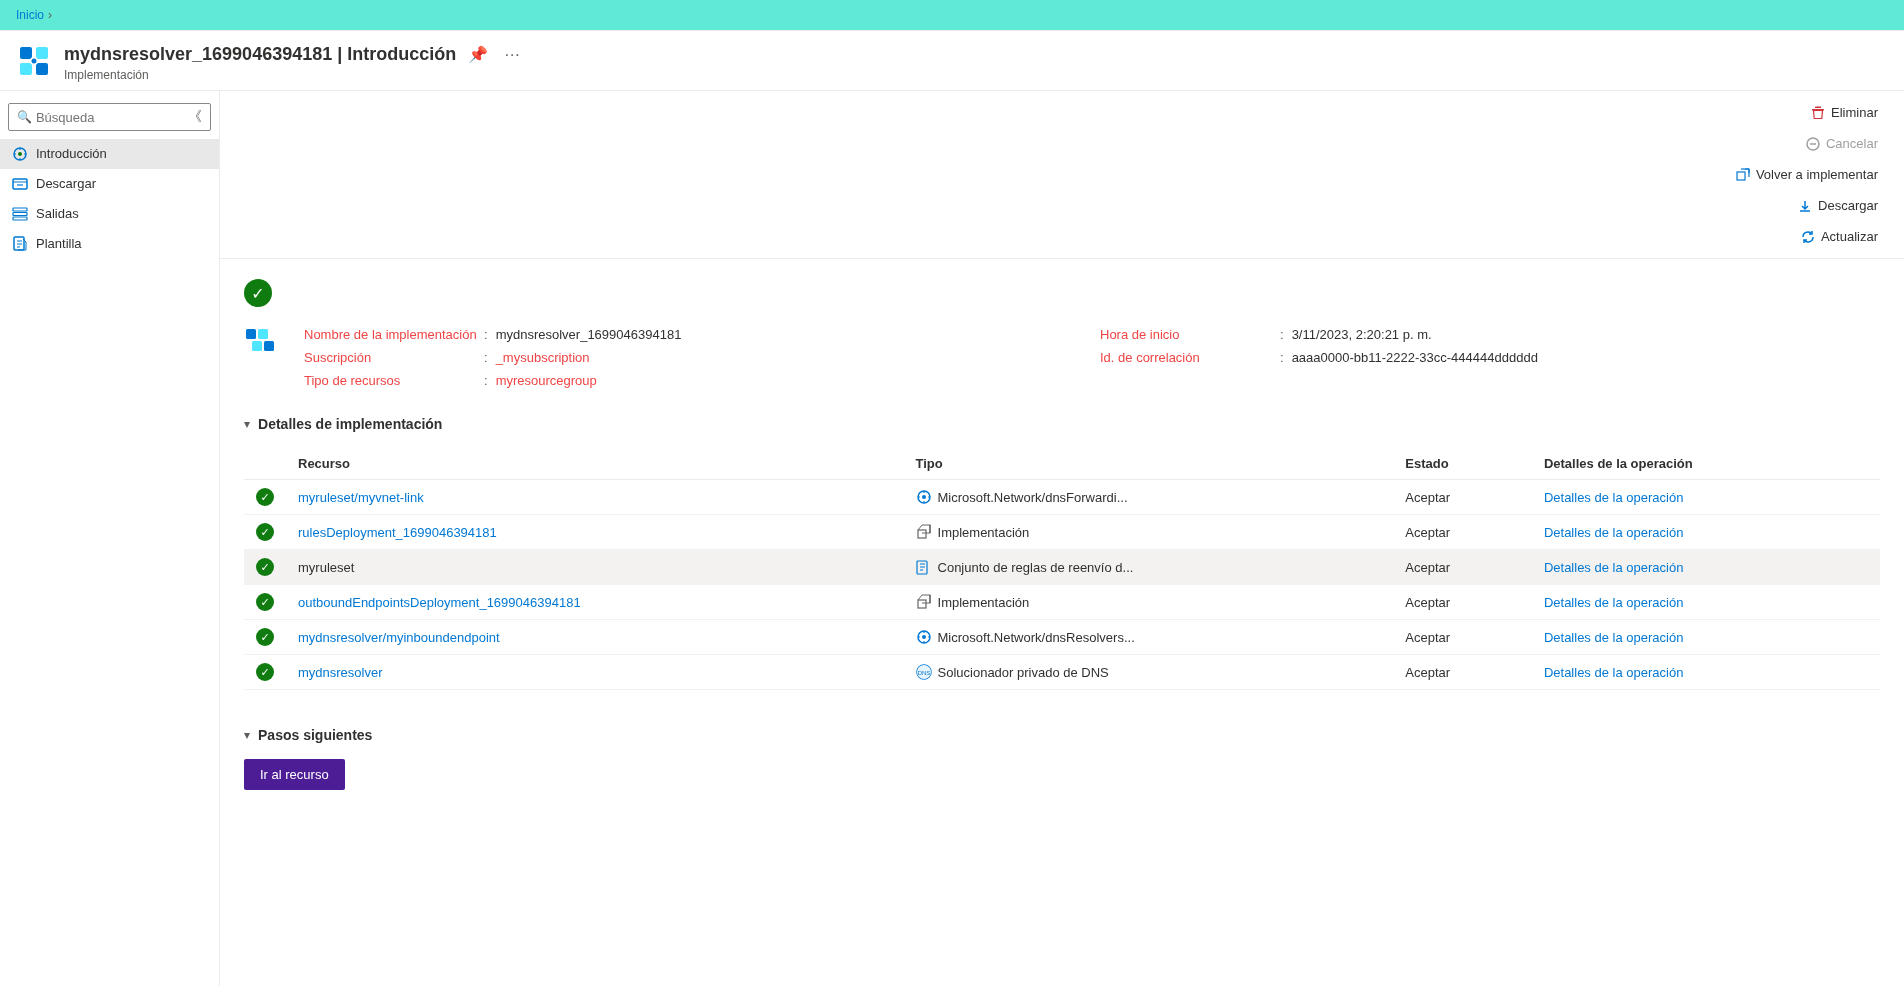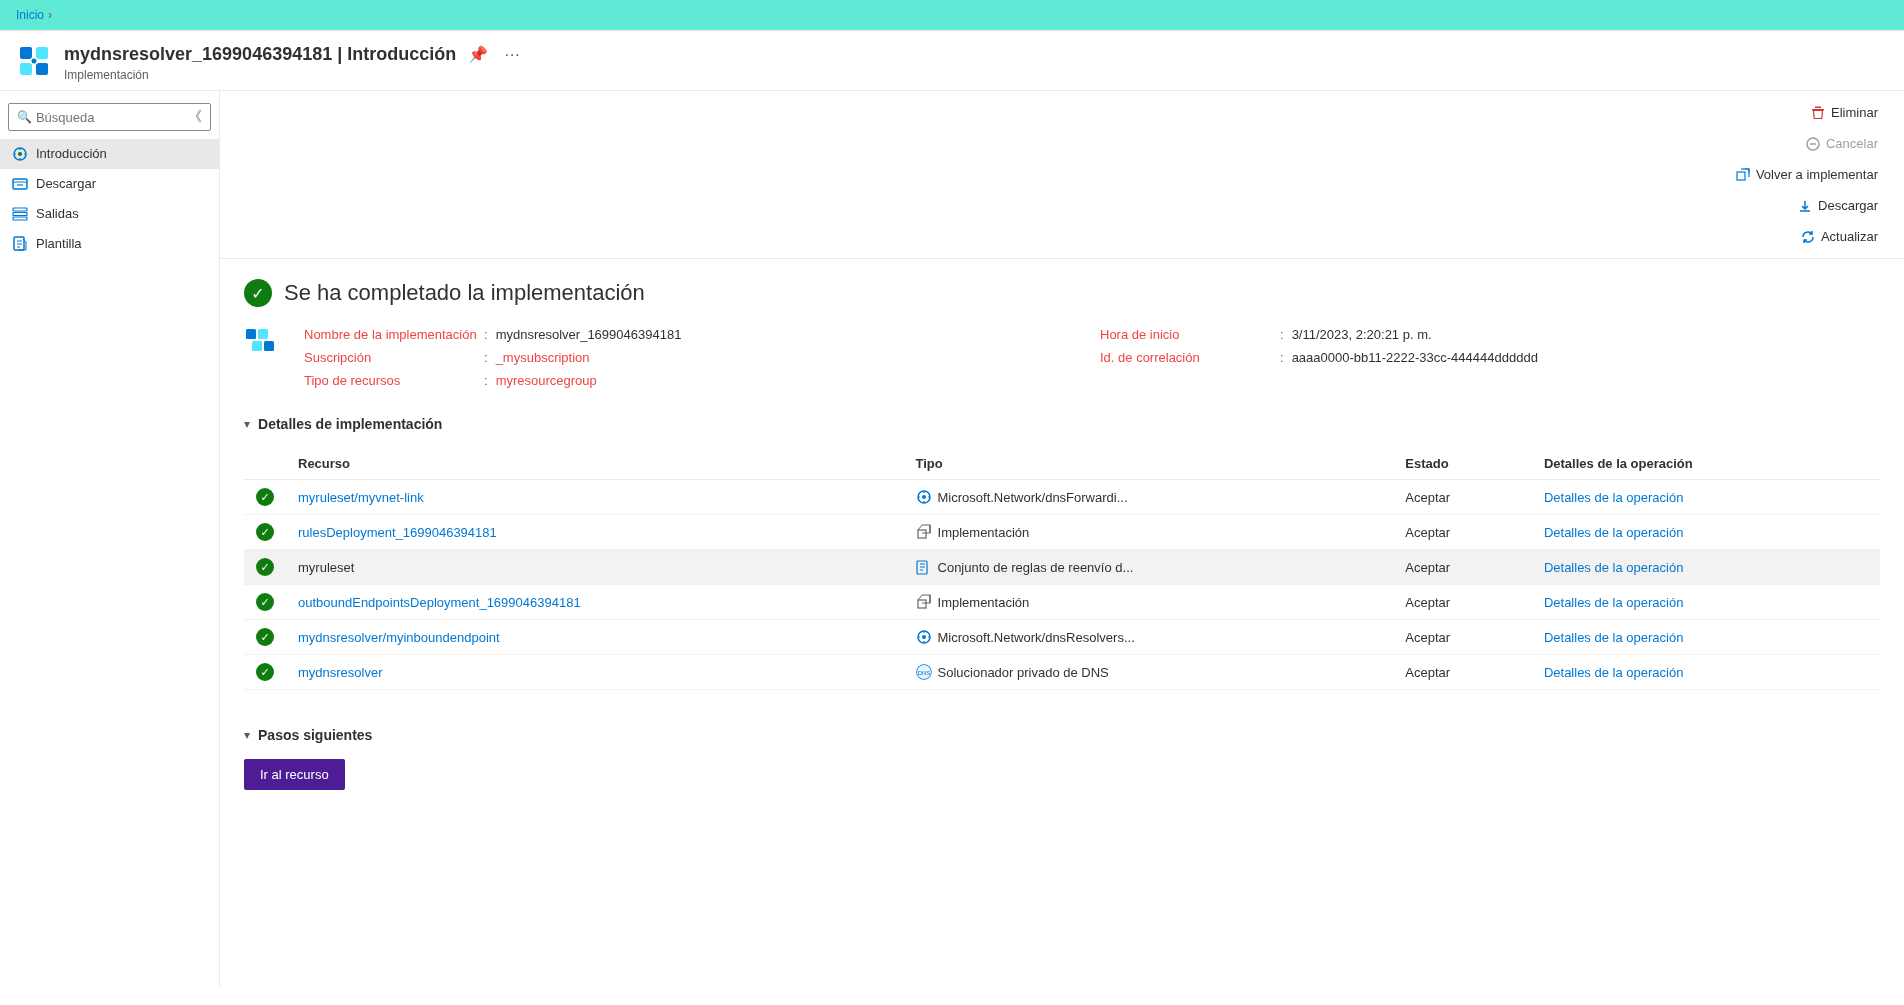--- a/index.html
+++ b/index.html
@@ -201,21 +201,20 @@
             <path d="M3 13v-3h3" stroke="#0078d4" stroke-width="1.5" fill="none"></path>
           </svg>
         <span>Actualizar</span>
       </button>
     </div>
 
     <div class="page-content">
 
       <div class="success-header">
         <div class="success-icon">✓</div>
-        <div class="success-title">Se ha completado la implementación</div>
       </div>
 
       <div style="display:flex;gap:16px;margin-bottom:20px;align-items:flex-start;">
         <div style="margin-right:12px;flex-shrink:0;">
           <svg width="32" height="32" viewBox="0 0 32 32">
             <rect x="2" y="2" width="10" height="10" rx="1.5" fill="#0078d4"></rect>
             <rect x="14" y="2" width="10" height="10" rx="1.5" fill="#50e6ff"></rect>
             <rect x="8" y="14" width="10" height="10" rx="1.5" fill="#50e6ff"></rect>
             <rect x="20" y="14" width="10" height="10" rx="1.5" fill="#0078d4"></rect>
           </svg>

